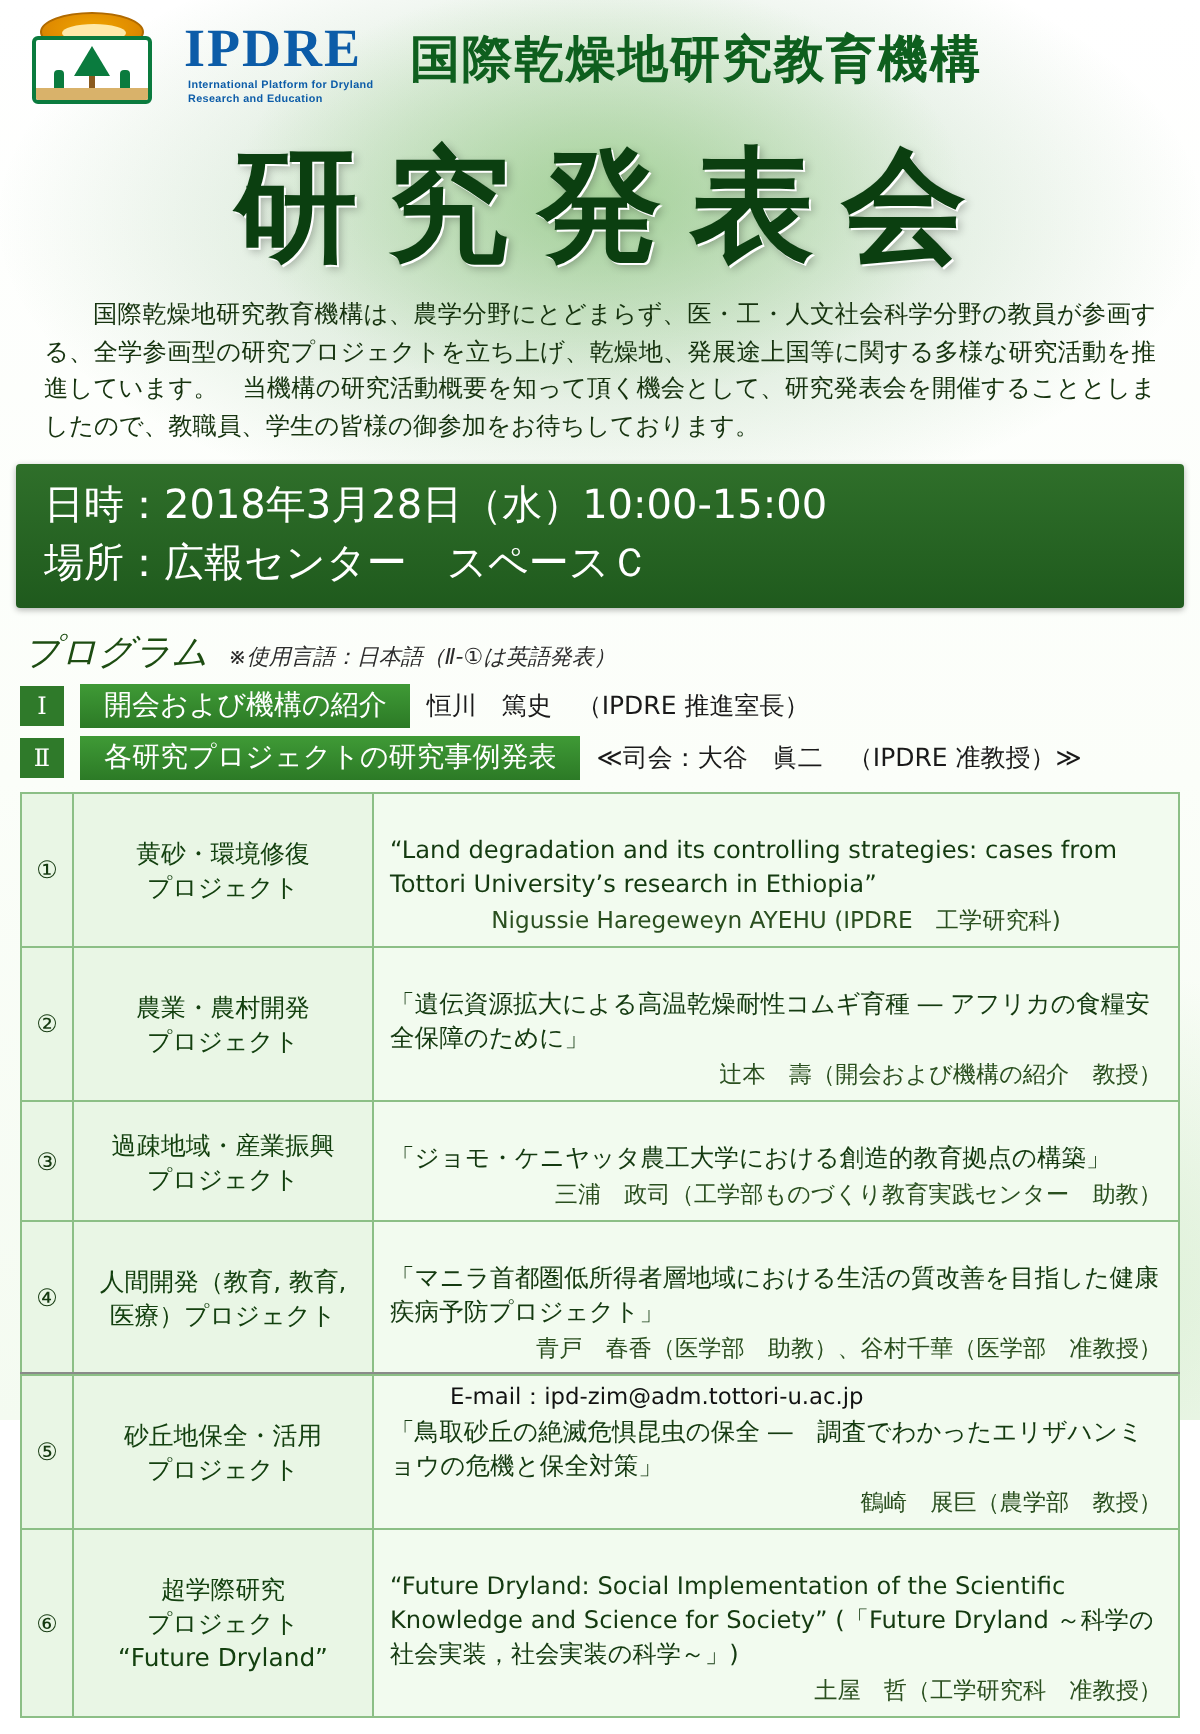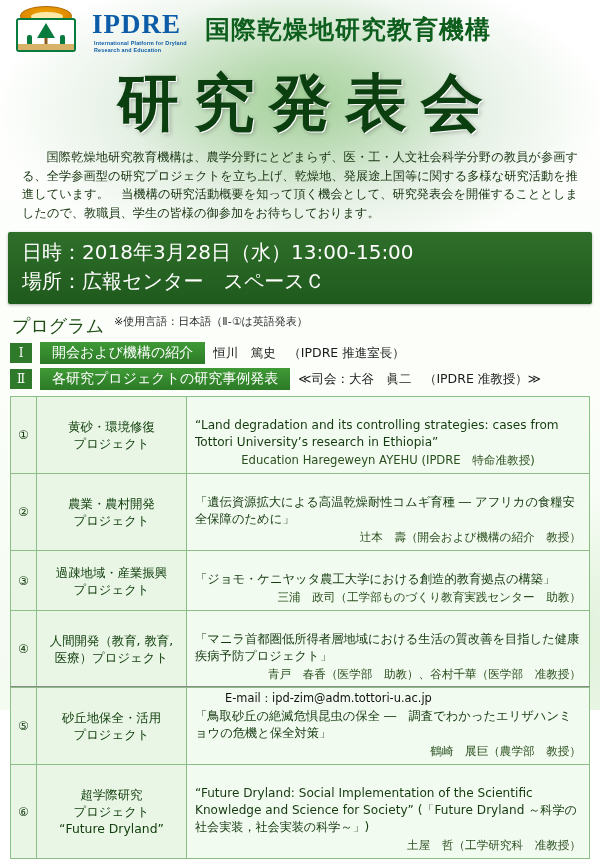--- a/index.html
+++ b/index.html
@@ -104,21 +104,21 @@
     line-height:29px;
     font-family:"DejaVu Sans",sans-serif;
     box-shadow:0 1px 3px rgba(0,0,0,0.3);
   }
   .band .row { white-space:nowrap; }
   .band .time { letter-spacing:0px; }
 
   
   .program-head {
     margin:10px 0 2px 12px;
-    display:flex; align-items:flex-start; gap:10px;
+    display:flex; align-items:flex-end; gap:10px;font-style:italic;
   }
   .program-head .t {
     font-size:18px; color:#1d4d12; font-family:"DejaVu Sans",sans-serif;
   }
   .program-head .note {
     font-size:11px; color:#2c2c2c; padding-bottom:2px;
     font-family:"DejaVu Sans",sans-serif;
   }
 
   .sec {
@@ -216,21 +216,21 @@
   </div>
 
   <div class="big-title">研究発表会</div>
 
   <div class="intro">
     <p>　国際乾燥地研究教育機構は、農学分野にとどまらず、医・工・人文社会科学分野の教員が参画する、全学参画型の研究プロジェクトを立ち上げ、乾燥地、発展途上国等に関する多様な研究活動を推進しています。　当機構の研究活動概要を知って頂く機会として、研究発表会を開催することとしましたので、教職員、学生の皆様の御参加をお待ちしております。</p>
   </div>
 
   <div class="band">
     <div class="row">
-      <span>日時：</span><span>2018年3月28日（水）</span><span class="time">13:00-15:00</span>
+      <span>日時：</span><span>2018年3月28日（水）</span><span class="time">10:00-15:00</span>
     </div>
     <div class="row">
       <span>場所：</span><span>広報センター　スペースＣ</span>
     </div>
   </div>
 
   <div class="program-head">
     <div class="t">プログラム</div>
     <div class="note">※使用言語：日本語（Ⅱ-①は英語発表）</div>
   </div>
@@ -247,21 +247,21 @@
     <div class="sec-meta chair">≪司会：大谷　眞二　（IPDRE 准教授）≫</div>
   </div>
 
   <table class="prog">
     <tbody>
       <tr>
         <td class="c-no">①</td>
         <td class="c-proj"><span class="pw">黄砂・環境修復<br>プロジェクト</span></td>
         <td class="c-talk">
           <div class="talk-title en">“Land degradation and its controlling strategies: cases from Tottori University’s research in Ethiopia”</div>
-          <div class="speaker left">Education Haregeweyn AYEHU (IPDRE　特命准教授)</div>
+          <div class="speaker left">Nigussie Haregeweyn AYEHU (IPDRE　工学研究科)</div>
         </td>
       </tr>
       <tr>
         <td class="c-no">②</td>
         <td class="c-proj"><span class="pw">農業・農村開発<br>プロジェクト</span></td>
         <td class="c-talk">
           <div class="talk-title">「遺伝資源拡大による高温乾燥耐性コムギ育種 ― アフリカの食糧安全保障のために」</div>
           <div class="speaker">辻本　壽（開会および機構の紹介　教授）</div>
         </td>
       </tr>

